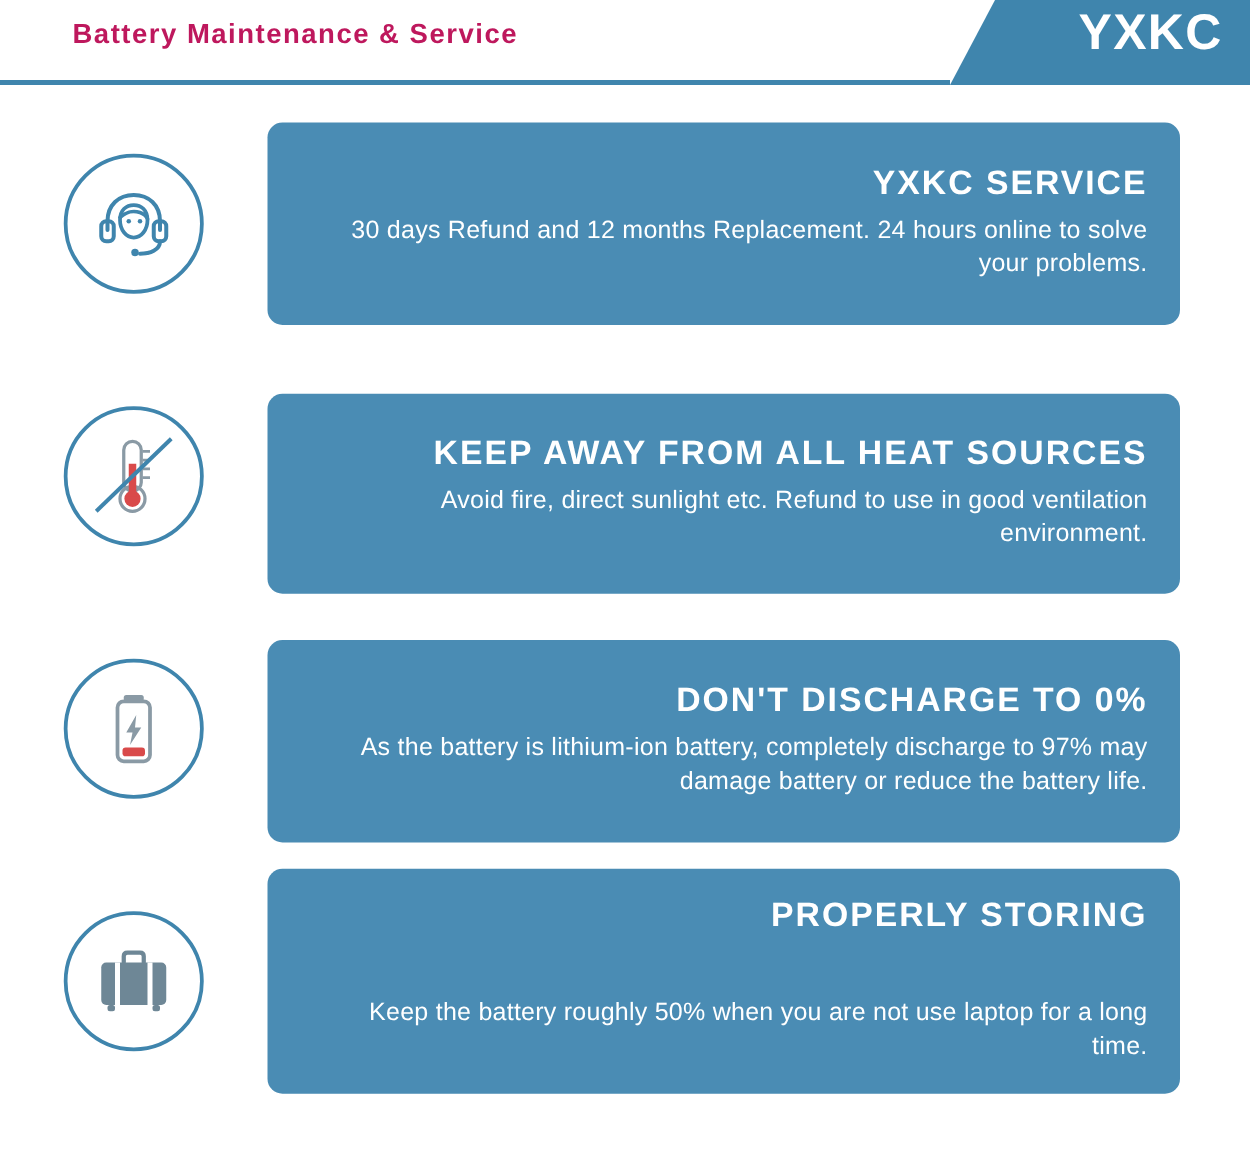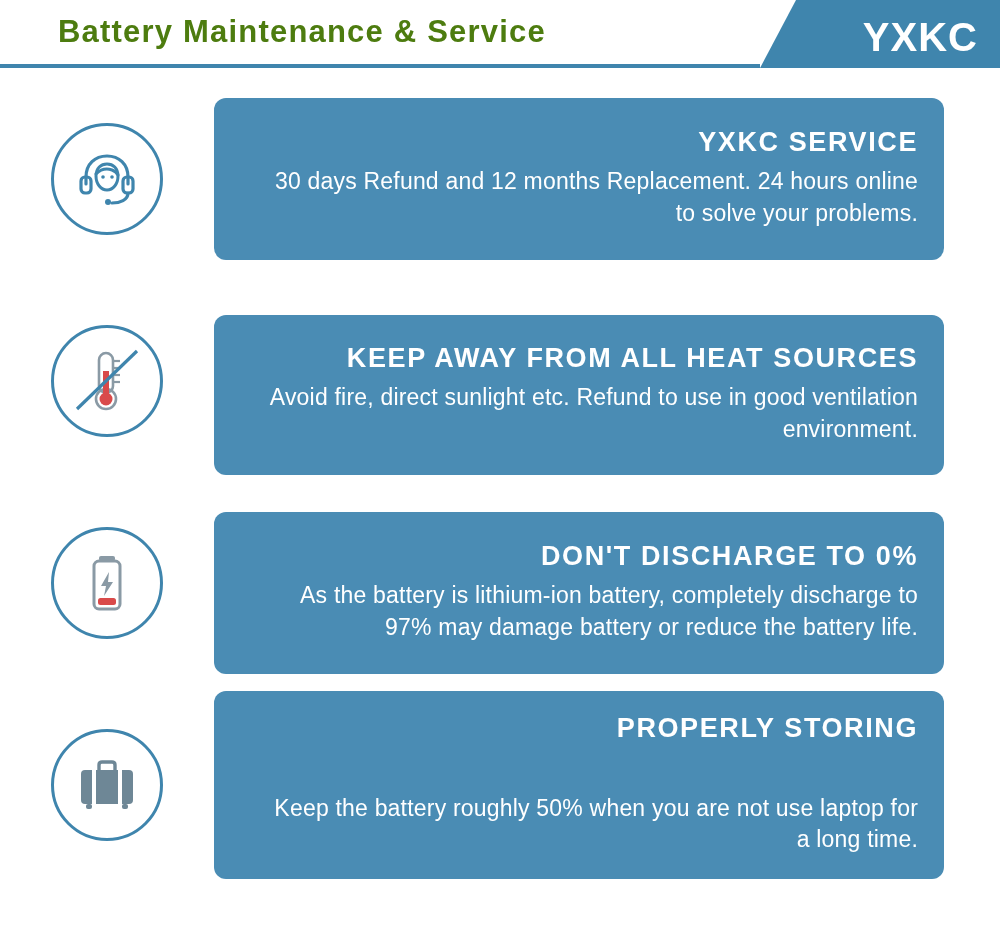--- a/index.html
+++ b/index.html
@@ -19,39 +19,39 @@
     position: relative;
     width: 1000px;
     height: 68px;
     background: #ffffff;
     overflow: hidden;
   }
   .header-title {
     position: absolute;
     left: 58px;
     top: 14px;
-    font-size: 31px;
+    font-size: 22px;
     font-weight: bold;
     letter-spacing: 1.2px;
-    color: #4d7c0f;
+    color: #be185d;
     white-space: nowrap;
   }
   .header-brand-shape {
     position: absolute;
     right: 0;
     top: 0;
     width: 240px;
     height: 68px;
     background: #3f85ad;
     clip-path: polygon(36px 0, 240px 0, 240px 68px, 0 68px);
   }
   .header-brand {
     position: absolute;
     right: 22px;
-    top: 15px;
+    top: 4px;
     font-size: 40px;
     font-weight: bold;
     letter-spacing: 1px;
     color: #ffffff;
     white-space: nowrap;
   }
   .header-rule {
     position: absolute;
     left: 0;
     top: 64px;
@@ -104,21 +104,21 @@
     text-align: right;
   }
   .card-title {
     font-size: 27px;
     font-weight: bold;
     letter-spacing: 1.6px;
     margin-bottom: 8px;
     line-height: 1.15;
   }
   .card-body {
-    font-size: 23px;
+    font-size: 20px;
     line-height: 1.35;
     letter-spacing: 0.2px;
   }
   .row-1 .card { min-height: 162px; }
   .row-2 .card { min-height: 160px; margin-top: 28px; }
   .row-3 .card { min-height: 162px; margin-top: 20px; }
   .row-4 .card { min-height: 160px; gap: 41px; }
 </style>
 </head>
 <body>

